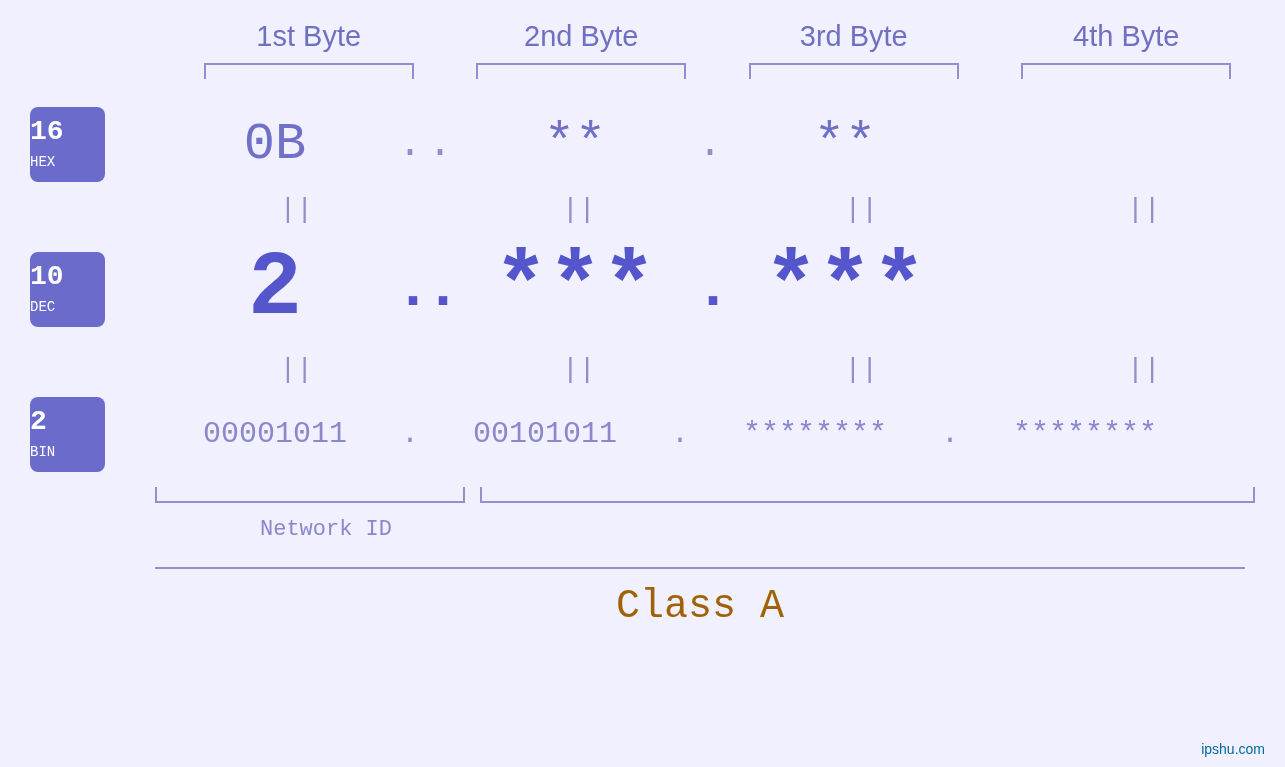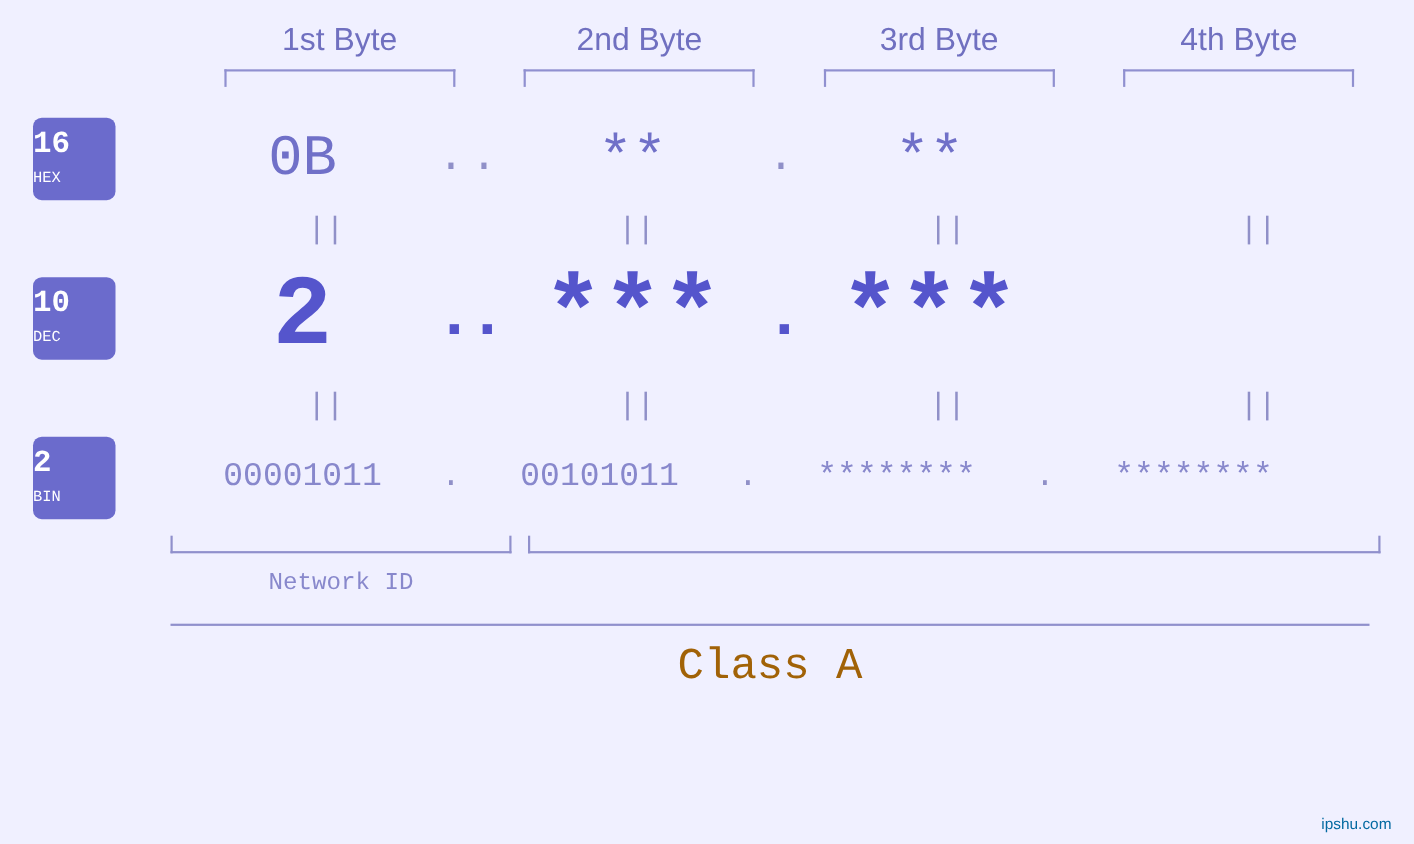--- a/index.html
+++ b/index.html
@@ -287,21 +287,21 @@
     </div>
 
     <div style="display:flex; width:1285px; position:relative; height:25px; margin-top:8px;">
 
       <div style="position:absolute; left:155px; width:310px; height:16px; border:2px solid #9090cc; border-top:none;"></div>
 
       <div style="position:absolute; left:480px; width:775px; height:16px; border:2px solid #9090cc; border-top:none;"></div>
     </div>
 
     <div style="display:flex; width:1285px; position:relative; height:40px; margin-top:5px;">
-      <div style="position:absolute; left:155px; width:310px; text-align:center; color:#8888cc; font-size:22px; font-family:'Courier New', Courier, monospace;">Network ID</div>
+      <div style="position:absolute; left:171px; width:310px; text-align:center; color:#8888cc; font-size:22px; font-family:'Courier New', Courier, monospace;">Network ID</div>
     </div>
 
     <div style="width:1090px; margin-left:155px; margin-top:10px;">
       <div style="width:100%; height:2px; background:#9090cc;"></div>
       <div style="text-align:center; color:#a16207; font-size:40px; margin-top:15px; font-family:'Courier New', Courier, monospace;">Class A</div>
     </div>
 
   </div>
 
   <div class="watermark">ipshu.com</div>

